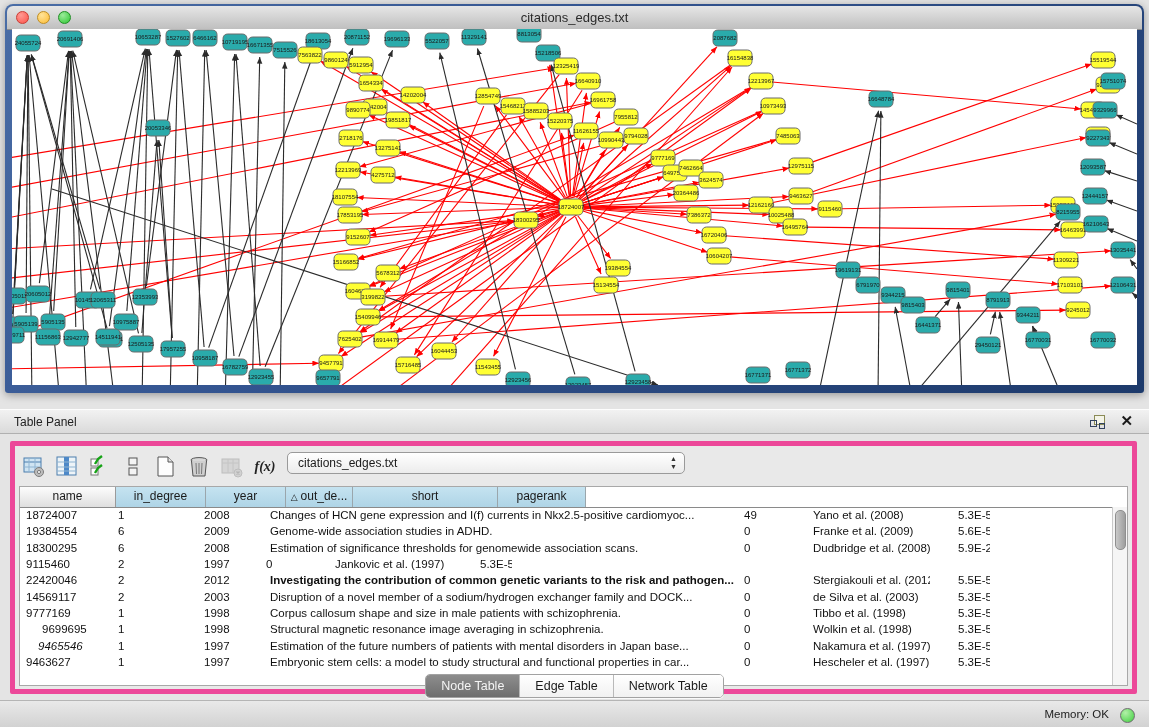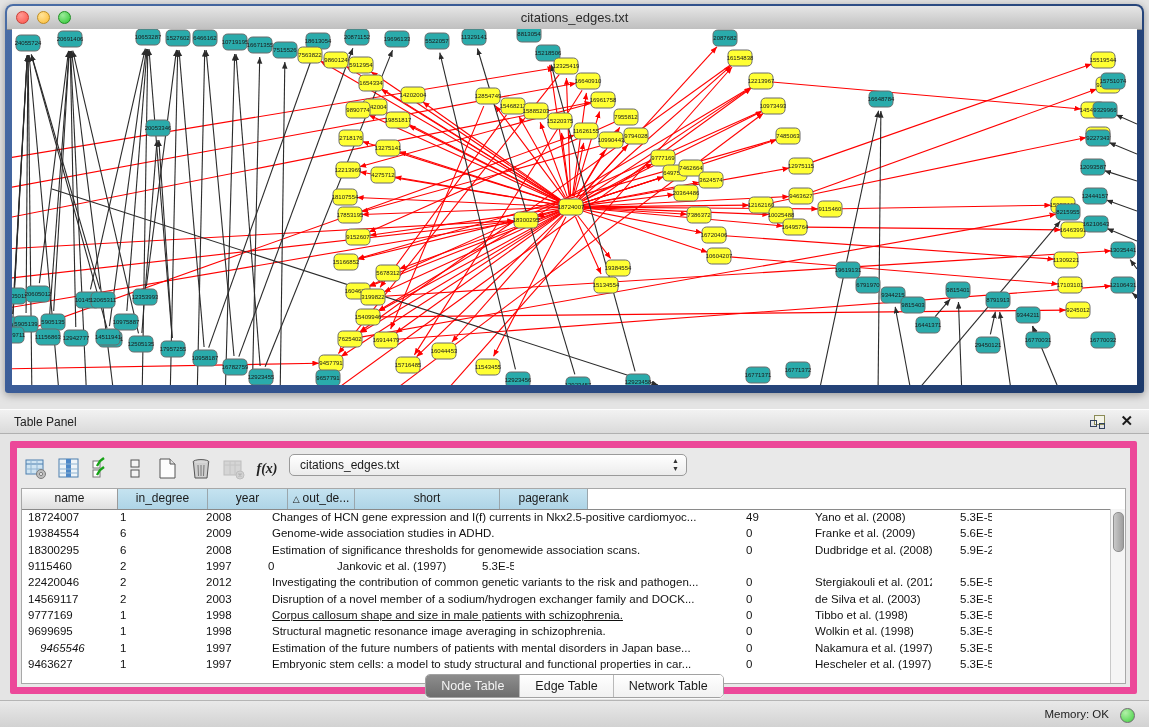--- a/index.html
+++ b/index.html
@@ -24,21 +24,21 @@
   .tp-header{position:absolute;left:0;top:409px;width:1149px;height:25px;
     background:linear-gradient(180deg,#f2f2f2,#dadada);border-top:1px solid #fdfdfd;
     border-bottom:1px solid #b0b0b0;box-sizing:border-box;}
   .tp-title{position:absolute;left:14px;top:0;line-height:24px;font-size:12px;color:#222;}
   .tp-float{position:absolute;right:44px;top:5px;width:15px;height:14px;cursor:pointer;}
   .tp-float .sq1{position:absolute;left:4px;top:0;width:9px;height:8px;border:1px solid #8b8b56;background:#f4f4e8;}
   .tp-float .sq2{position:absolute;left:0;top:5px;width:5px;height:5px;border:1px solid #31425e;}
   .tp-float .sq3{position:absolute;right:0;top:8px;width:4px;height:4px;border:1px solid #31425e;}
   .tp-close{position:absolute;right:16px;top:2px;font-size:15px;font-weight:bold;color:#1a1a1a;cursor:pointer;}
   .tp-body{position:absolute;left:10px;top:441px;width:1127px;height:253px;
-    background:#e9e9e9;border:7px solid #ec4899;border-radius:2px;box-sizing:border-box;}
+    background:#e9e9e9;border:5px solid #ec4899;border-radius:2px;box-sizing:border-box;}
   .toolbar{position:absolute;left:6px;top:4px;height:34px;display:flex;align-items:center;}
   .tb-btn{width:26px;height:26px;margin-right:7px;display:flex;align-items:center;justify-content:center;
     border-radius:4px;cursor:pointer;}
   .tb-btn svg{display:block;}
   .fx{font-family:"Liberation Serif",serif;font-style:italic;font-weight:bold;font-size:14px;color:#222;}
   .combo{position:absolute;left:272px;top:6px;width:398px;height:22px;
     background:linear-gradient(180deg,#ffffff,#ececec);border:1px solid #9a9a9a;border-radius:5px;
     box-sizing:border-box;font-size:12px;color:#1a1a1a;line-height:20px;padding-left:10px;cursor:pointer;}
   .combo .arrows{position:absolute;right:7px;top:2px;font-size:7px;line-height:8px;color:#333;text-align:center;}
   
@@ -900,45 +900,45 @@
           <div class="td" style="width: 82px; padding-left: 8px;">2</div>
           <div class="td" style="width: 68px; padding-left: 12px;">1997</div>
           <div class="td" style="width: 61px; padding-left: 6px;">0</div>
           <div class="td" style="width: 131px; padding-left: 14px;">Jankovic et al. (1997)</div>
           <div class="td" style="width: 60px; padding-left: 28px;">5.3E-5</div>
         </div>
         <div class="tr">
           <div class="td" style="width: 90px; padding-left: 6px;">22420046</div>
           <div class="td" style="width: 82px; padding-left: 8px;">2</div>
           <div class="td" style="width: 68px; padding-left: 12px;">2012</div>
-          <div class="td" style="width: 478px; padding-left: 10px;">Investigating the contribution of common genetic variants to the risk and pathogen...</div>
+          <div class="td" style="width: 478px; padding-left: 10px; font-weight: bold;">Investigating the contribution of common genetic variants to the risk and pathogen...</div>
           <div class="td" style="width: 61px; padding-left: 6px;">0</div>
           <div class="td" style="width: 131px; padding-left: 14px;">Stergiakouli et al. (2012)</div>
           <div class="td" style="width: 60px; padding-left: 28px;">5.5E-5</div>
         </div>
         <div class="tr">
           <div class="td" style="width: 90px; padding-left: 6px;">14569117</div>
           <div class="td" style="width: 82px; padding-left: 8px;">2</div>
           <div class="td" style="width: 68px; padding-left: 12px;">2003</div>
           <div class="td" style="width: 478px; padding-left: 10px;">Disruption of a novel member of a sodium/hydrogen exchanger family and DOCK...</div>
           <div class="td" style="width: 61px; padding-left: 6px;">0</div>
           <div class="td" style="width: 131px; padding-left: 14px;">de Silva et al. (2003)</div>
           <div class="td" style="width: 60px; padding-left: 28px;">5.3E-5</div>
         </div>
         <div class="tr">
           <div class="td" style="width: 90px; padding-left: 6px;">9777169</div>
           <div class="td" style="width: 82px; padding-left: 8px;">1</div>
           <div class="td" style="width: 68px; padding-left: 12px;">1998</div>
-          <div class="td" style="width: 478px; padding-left: 10px; text-decoration: underline;">Corpus callosum shape and size in male patients with schizophrenia.</div>
+          <div class="td" style="width: 478px; padding-left: 10px;">Corpus callosum shape and size in male patients with schizophrenia.</div>
           <div class="td" style="width: 61px; padding-left: 6px;">0</div>
           <div class="td" style="width: 131px; padding-left: 14px;">Tibbo et al. (1998)</div>
           <div class="td" style="width: 60px; padding-left: 28px;">5.3E-5</div>
         </div>
         <div class="tr">
-          <div class="td" style="width: 90px; padding-left: 6px;">9699695</div>
+          <div class="td" style="width: 90px; padding-left: 22px;">9699695</div>
           <div class="td" style="width: 82px; padding-left: 8px;">1</div>
           <div class="td" style="width: 68px; padding-left: 12px;">1998</div>
           <div class="td" style="width: 478px; padding-left: 10px;">Structural magnetic resonance image averaging in schizophrenia.</div>
           <div class="td" style="width: 61px; padding-left: 6px;">0</div>
           <div class="td" style="width: 131px; padding-left: 14px;">Wolkin et al. (1998)</div>
           <div class="td" style="width: 60px; padding-left: 28px;">5.3E-5</div>
         </div>
         <div class="tr">
           <div class="td" style="width: 90px; padding-left: 18px; font-style: italic;">9465546</div>
           <div class="td" style="width: 82px; padding-left: 8px;">1</div>

